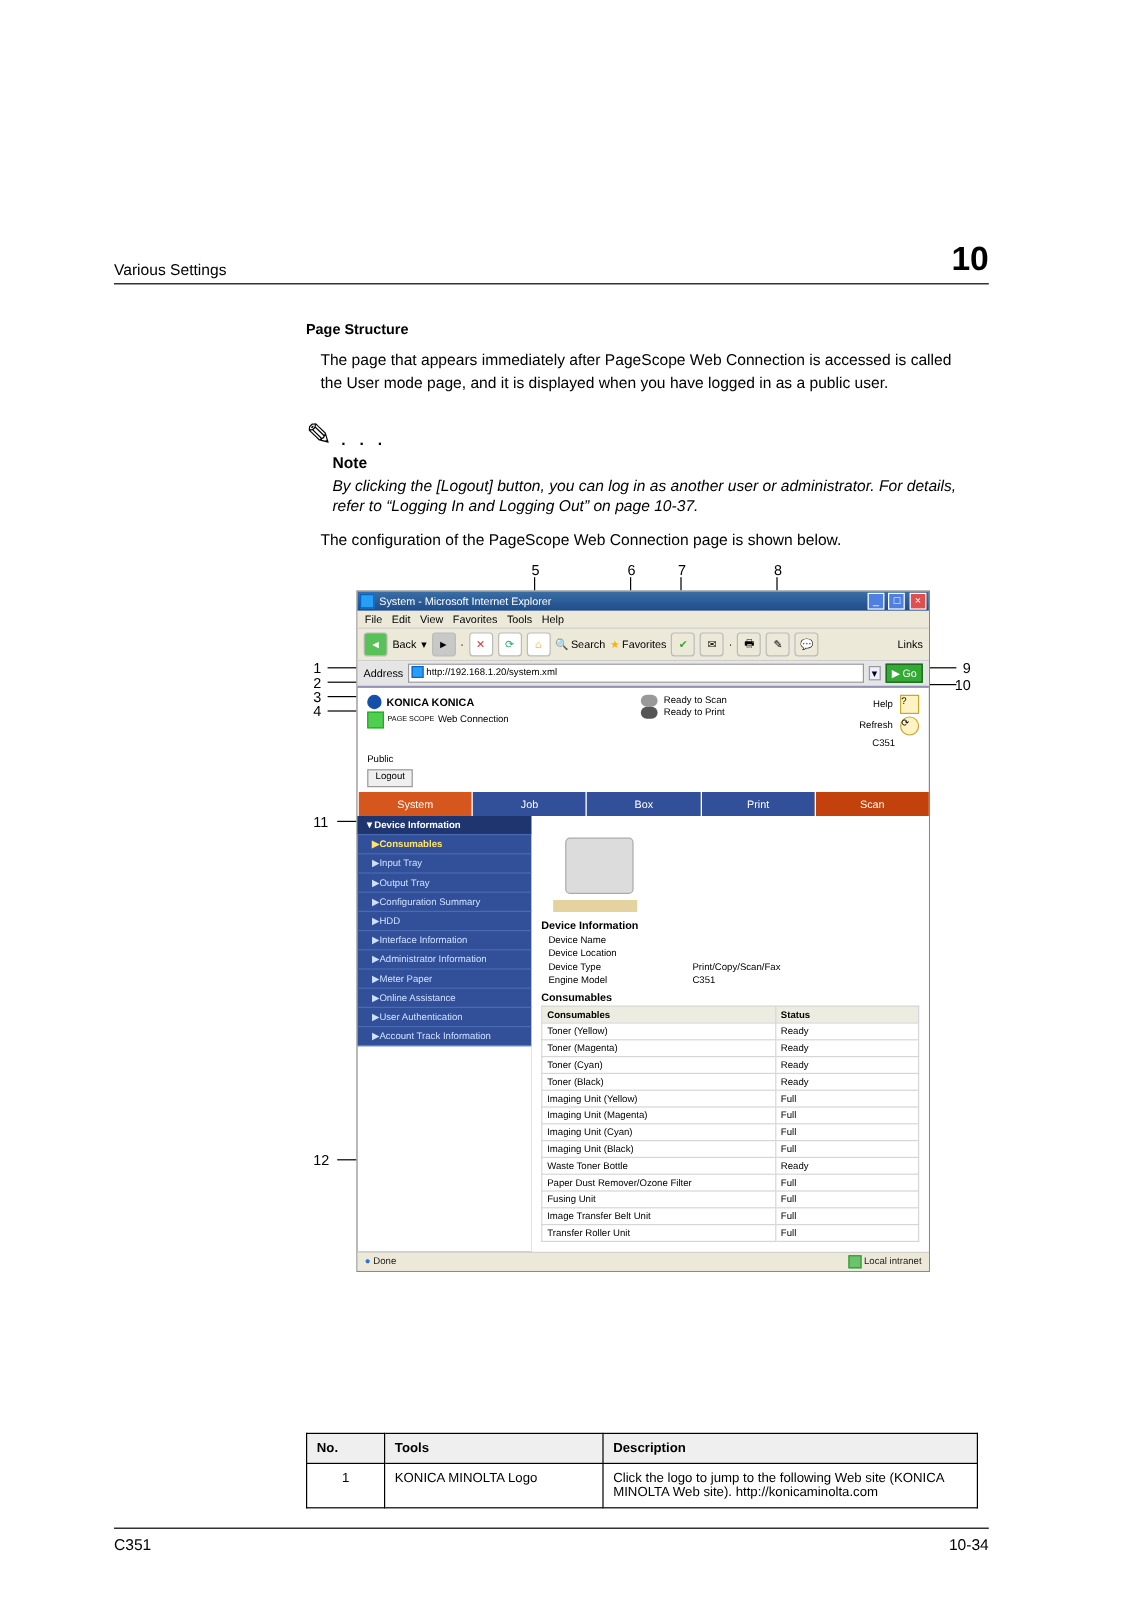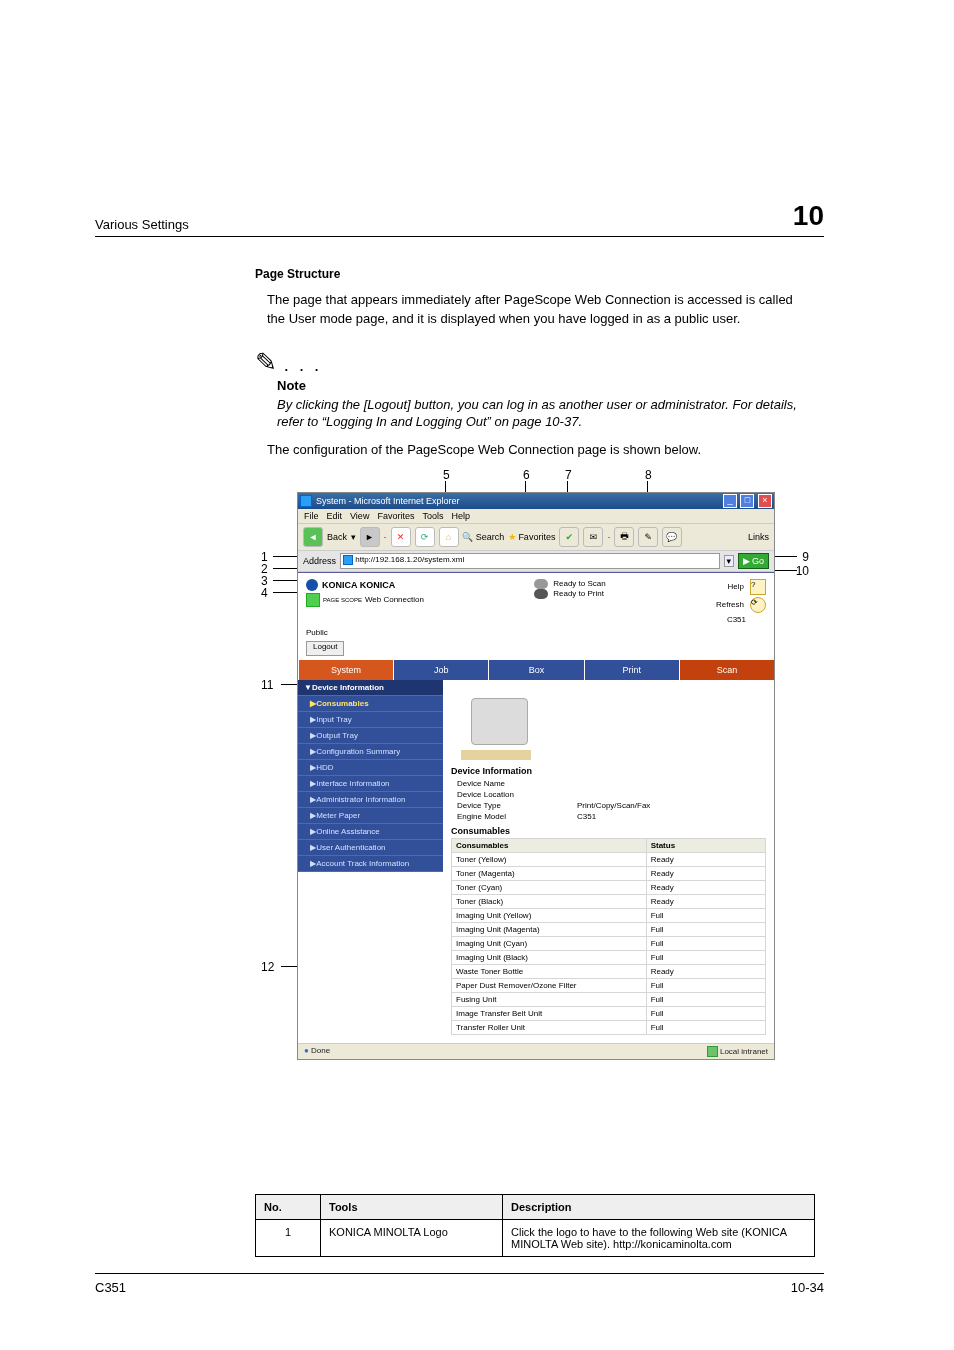--- a/index.html
+++ b/index.html
@@ -555,21 +555,21 @@
   <table class="item-table">
     <tbody>
         <tr>
       <th style="width:48px">No.</th>
       <th style="width:165px">Tools</th>
       <th>Description</th>
     </tr>
     <tr>
       <td class="center">1</td>
       <td>KONICA MINOLTA Logo</td>
-      <td>Click the logo to have to the following Web site (KONICA MINOLTA Web site). http://konicaminolta.com</td>
+      <td>Click the logo to jump to the following Web site (KONICA MINOLTA Web site). http://konicaminolta.com</td>
     </tr>
   </tbody>
     </table>
 
   <div class="footer">
     <span>C351</span>
     <span>10-34</span>
   </div>
 
 </div>

